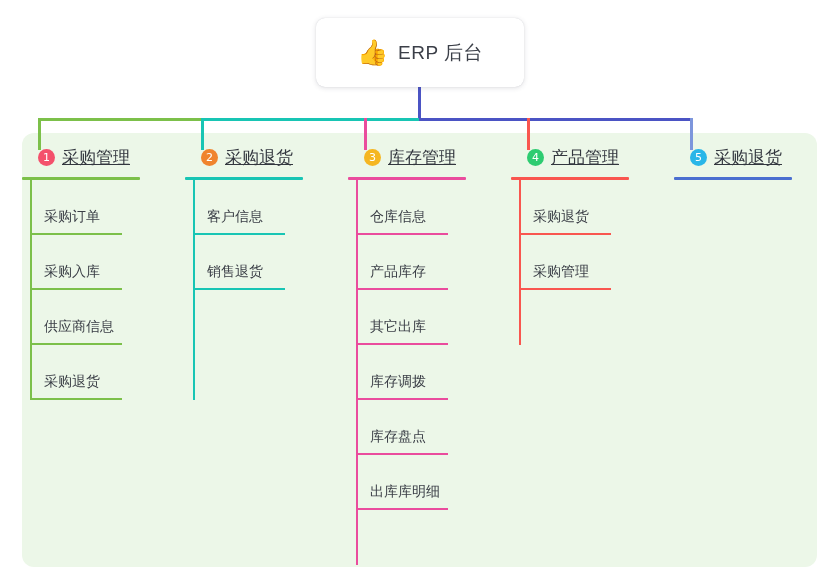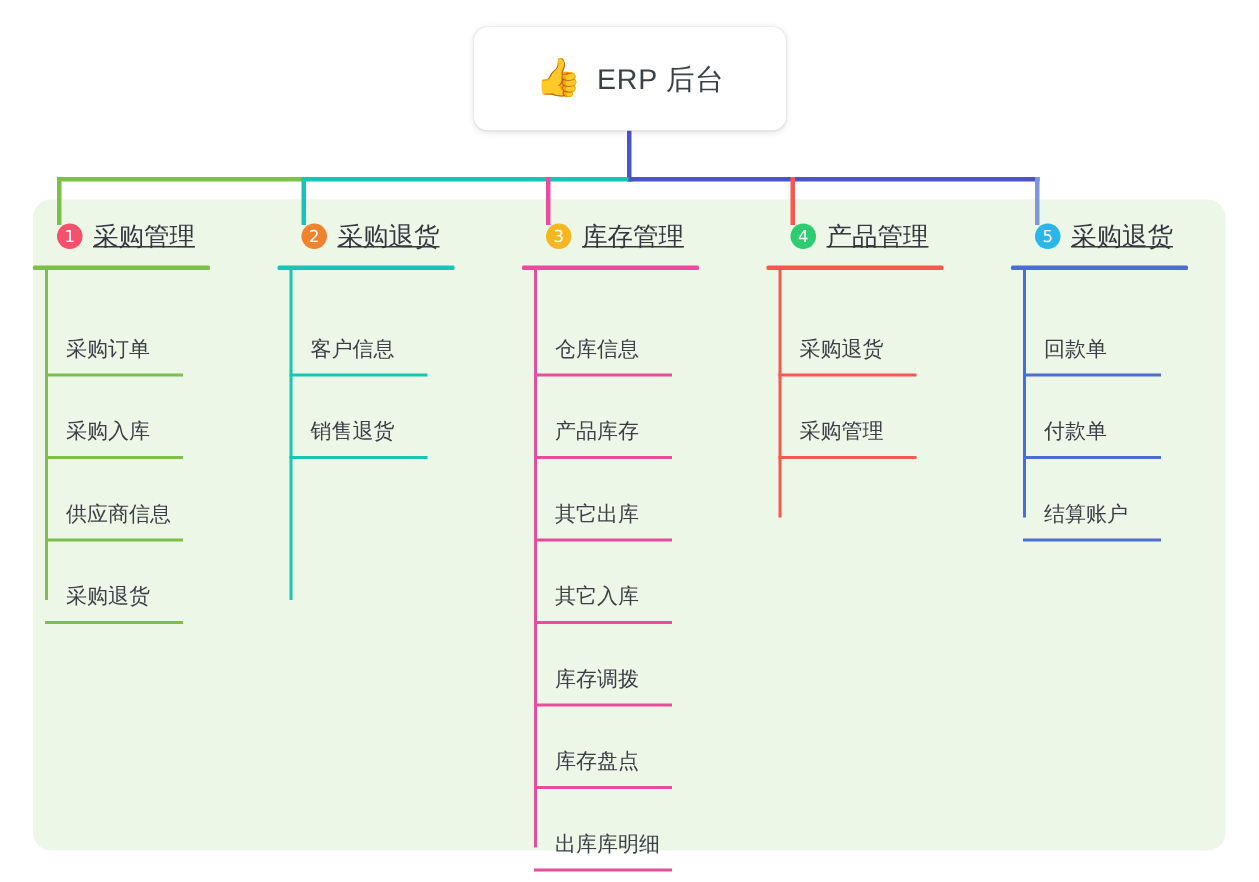--- a/index.html
+++ b/index.html
@@ -107,21 +107,21 @@
   .col-rule {
     height: 3px;
     width: 118px;
     margin-top: 8px;
     margin-left: 0px;
     border-radius: 1px;
   }
   .items {
     position: relative;
     margin-top: 0px;
-    padding-top: 16px;
+    padding-top: 0px;
   }
   .trunk {
     position: absolute;
     left: 8px;
     top: 0;
     width: 2px;
   }
   .item {
     position: relative;
     height: 55px;
@@ -228,24 +228,20 @@
           </div>
           <div class="item">
             <span class="item-text">产品库存</span>
             <div class="item-rule" style="background: rgb(234, 76, 157);"></div>
           </div>
           <div class="item">
             <span class="item-text">其它出库</span>
             <div class="item-rule" style="background: rgb(234, 76, 157);"></div>
           </div>
           <div class="item">
-            <span class="item-text">其它入库</span>
-            <div class="item-rule" style="background: rgb(234, 76, 157);"></div>
-          </div>
-          <div class="item">
             <span class="item-text">库存调拨</span>
             <div class="item-rule" style="background: rgb(234, 76, 157);"></div>
           </div>
           <div class="item">
             <span class="item-text">库存盘点</span>
             <div class="item-rule" style="background: rgb(234, 76, 157);"></div>
           </div>
           <div class="item">
             <span class="item-text">出库库明细</span>
             <div class="item-rule" style="background: rgb(234, 76, 157);"></div>
@@ -269,31 +265,16 @@
             <div class="item-rule" style="background: rgb(249, 86, 79);"></div>
           </div>
         </div>
       </div>
       <div class="column" style="left: 674px;">
         <div class="col-header">
           <span class="badge" style="background: rgb(41, 182, 232);">5</span>
           <span class="col-title">采购退货</span>
         </div>
         <div class="col-rule" style="background: rgb(75, 111, 208);"></div>
-        <div class="items">
-          <div class="trunk" style="background: rgb(75, 111, 208); height: 165px;"></div>
-          <div class="item">
-            <span class="item-text">回款单</span>
-            <div class="item-rule" style="background: rgb(75, 111, 208);"></div>
-          </div>
-          <div class="item">
-            <span class="item-text">付款单</span>
-            <div class="item-rule" style="background: rgb(75, 111, 208);"></div>
-          </div>
-          <div class="item">
-            <span class="item-text">结算账户</span>
-            <div class="item-rule" style="background: rgb(75, 111, 208);"></div>
-          </div>
-        </div>
       </div>
     </div>
 
 </div>
 
 </body></html>

